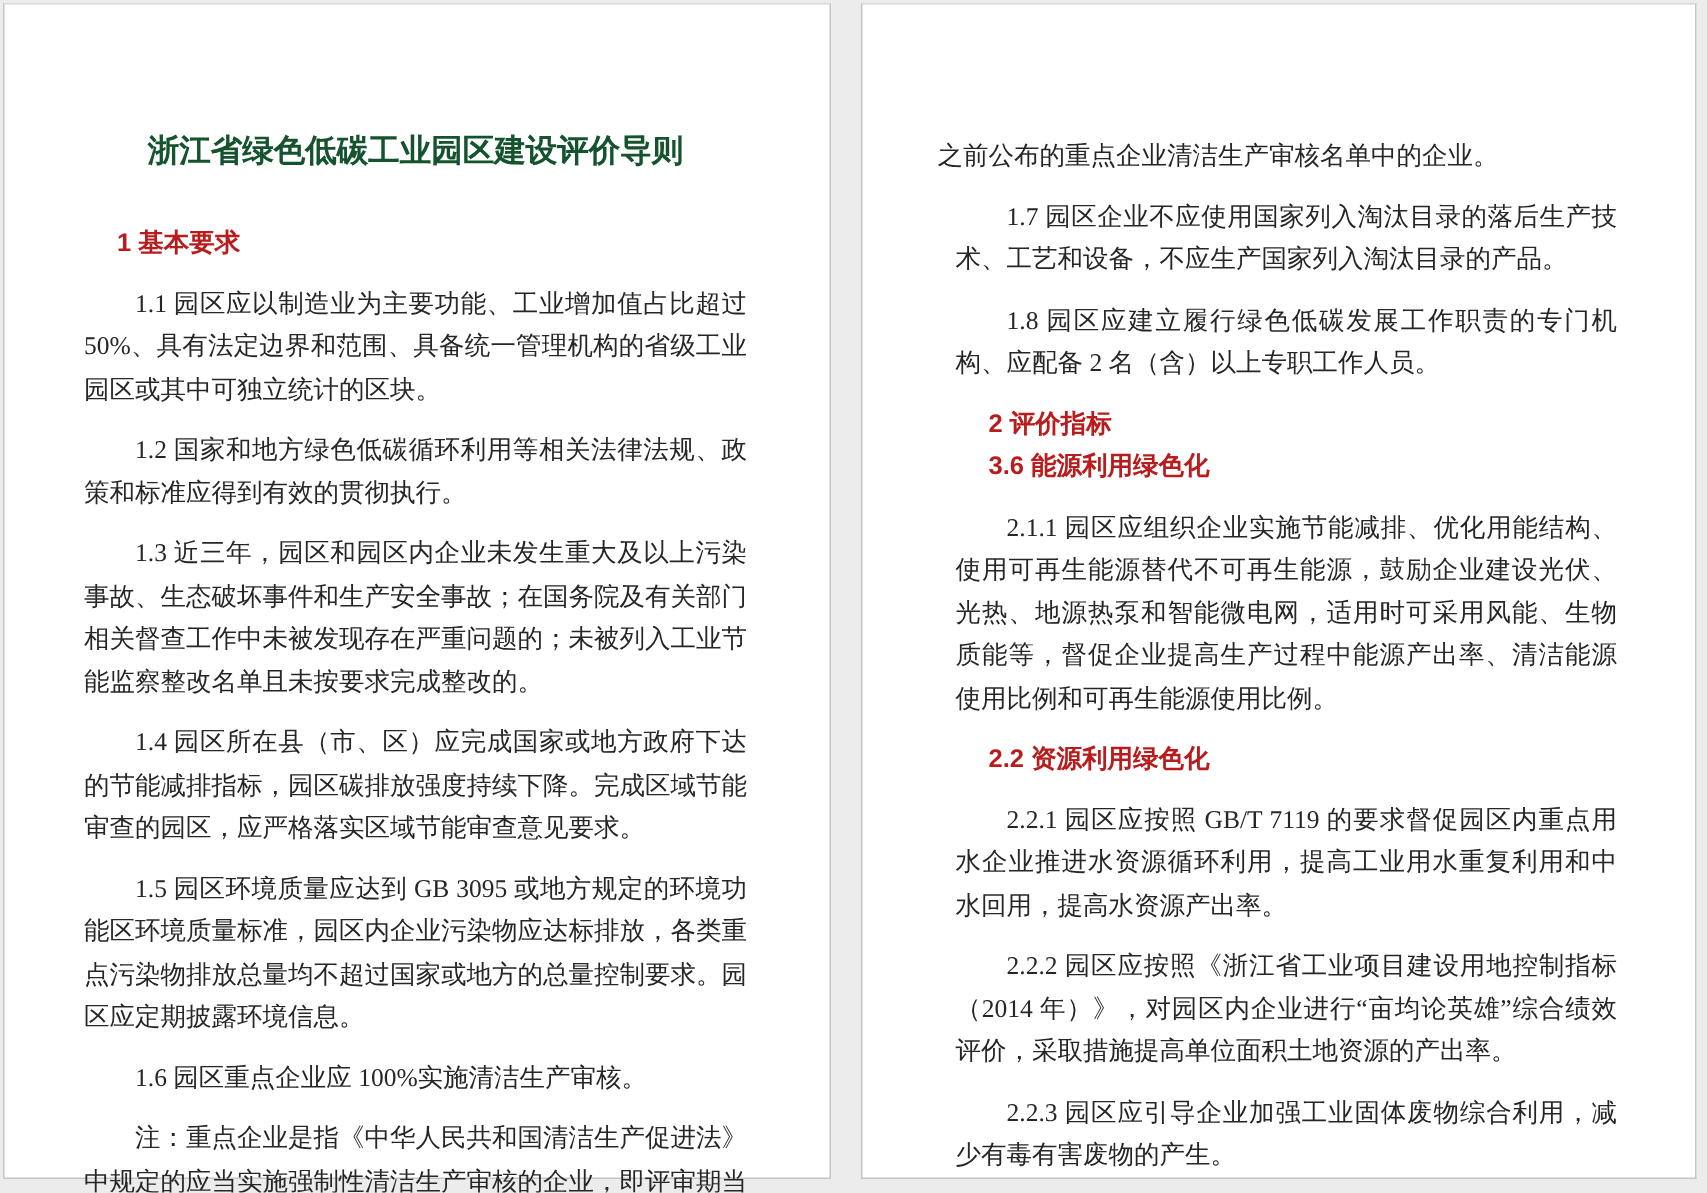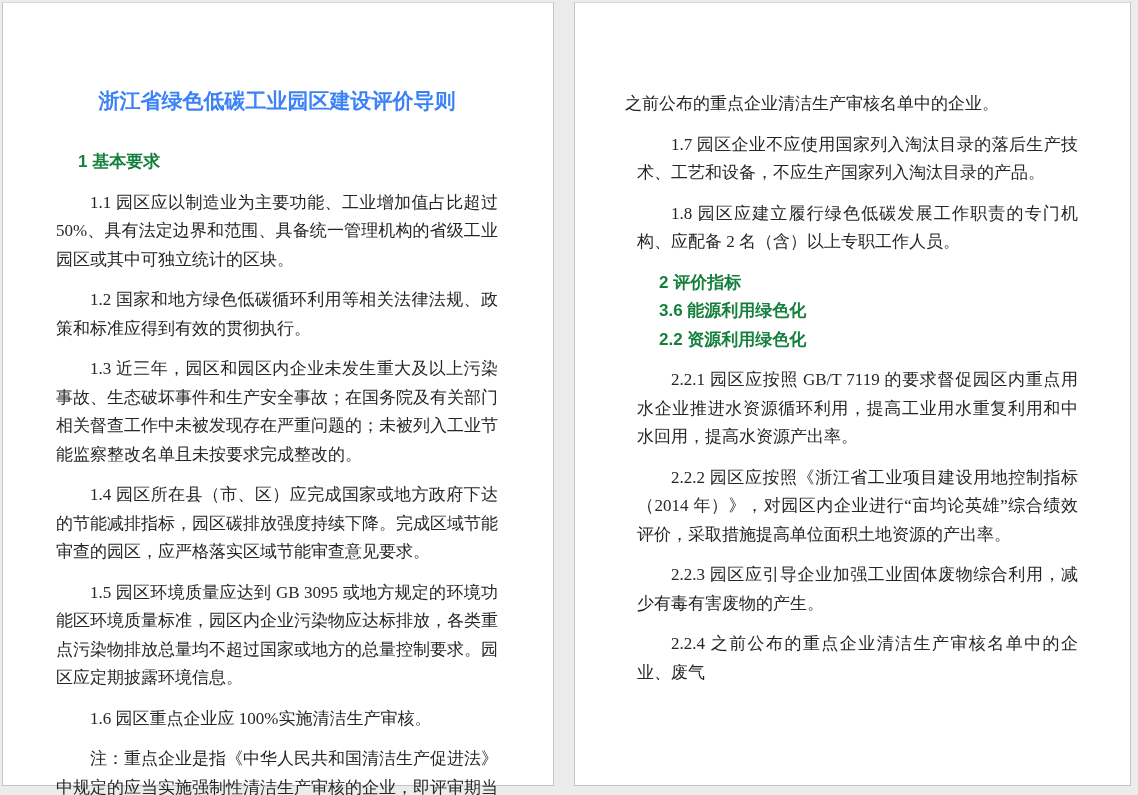--- a/index.html
+++ b/index.html
@@ -33,21 +33,21 @@
   .page-right .page-inner{padding:0 40px 0 50px;}
 
   .doc-title{
     margin:84px 0 0 0;
     text-align:center;
     font-size:21px;
     line-height:28px;
     font-weight:bold;
     letter-spacing:0px;
     font-family:"Liberation Sans","DejaVu Sans",sans-serif;
-    color:#3b82f6;
+    color:#14532d;
     white-space:nowrap;
   }
   .body-flow{
     font-size:17px;
     line-height:28.5px;
     text-align:justify;
   }
   .page-left .body-flow{margin-top:33px;}
   .page-right .body-flow{margin-top:87px;}
   .para{
@@ -56,21 +56,21 @@
   }
   .para-noindent{
     margin:0;
     text-indent:0;
   }
   .heading{
     margin:0;
     text-indent:2em;
     font-weight:bold;
     font-family:"Liberation Sans","DejaVu Sans",sans-serif;
-    color:#15803d;
+    color:#b91c1c;
   }
 </style>
 </head>
 <body>
 
 <div class="page page-left">
   <div class="page-inner">
     <h1 class="doc-title">浙江省绿色低碳工业园区建设评价导则</h1>
     <div class="body-flow">
       <p class="heading">1 基本要求</p>
@@ -87,20 +87,21 @@
 </div>
 
 <div class="page page-right">
   <div class="page-inner">
     <div class="body-flow">
       <p class="para-noindent">之前公布的重点企业清洁生产审核名单中的企业。</p>
       <p class="para">1.7 园区企业不应使用国家列入淘汰目录的落后生产技术、工艺和设备，不应生产国家列入淘汰目录的产品。</p>
       <p class="para">1.8 园区应建立履行绿色低碳发展工作职责的专门机构、应配备 2 名（含）以上专职工作人员。</p>
       <p class="heading">2 评价指标</p>
       <p class="heading">3.6 能源利用绿色化</p>
+      <p class="para">2.1.1 园区应组织企业实施节能减排、优化用能结构、使用可再生能源替代不可再生能源，鼓励企业建设光伏、光热、地源热泵和智能微电网，适用时可采用风能、生物质能等，督促企业提高生产过程中能源产出率、清洁能源使用比例和可再生能源使用比例。</p>
       <p class="heading">2.2 资源利用绿色化</p>
       <p class="para">2.2.1 园区应按照 GB/T 7119 的要求督促园区内重点用水企业推进水资源循环利用，提高工业用水重复利用和中水回用，提高水资源产出率。</p>
       <p class="para">2.2.2 园区应按照《浙江省工业项目建设用地控制指标（2014 年）》，对园区内企业进行“亩均论英雄”综合绩效评价，采取措施提高单位面积土地资源的产出率。</p>
       <p class="para">2.2.3 园区应引导企业加强工业固体废物综合利用，减少有毒有害废物的产生。</p>
       <p class="para">2.2.4 之前公布的重点企业清洁生产审核名单中的企业、废气</p>
     </div>
 
   </div>
 </div>
 

